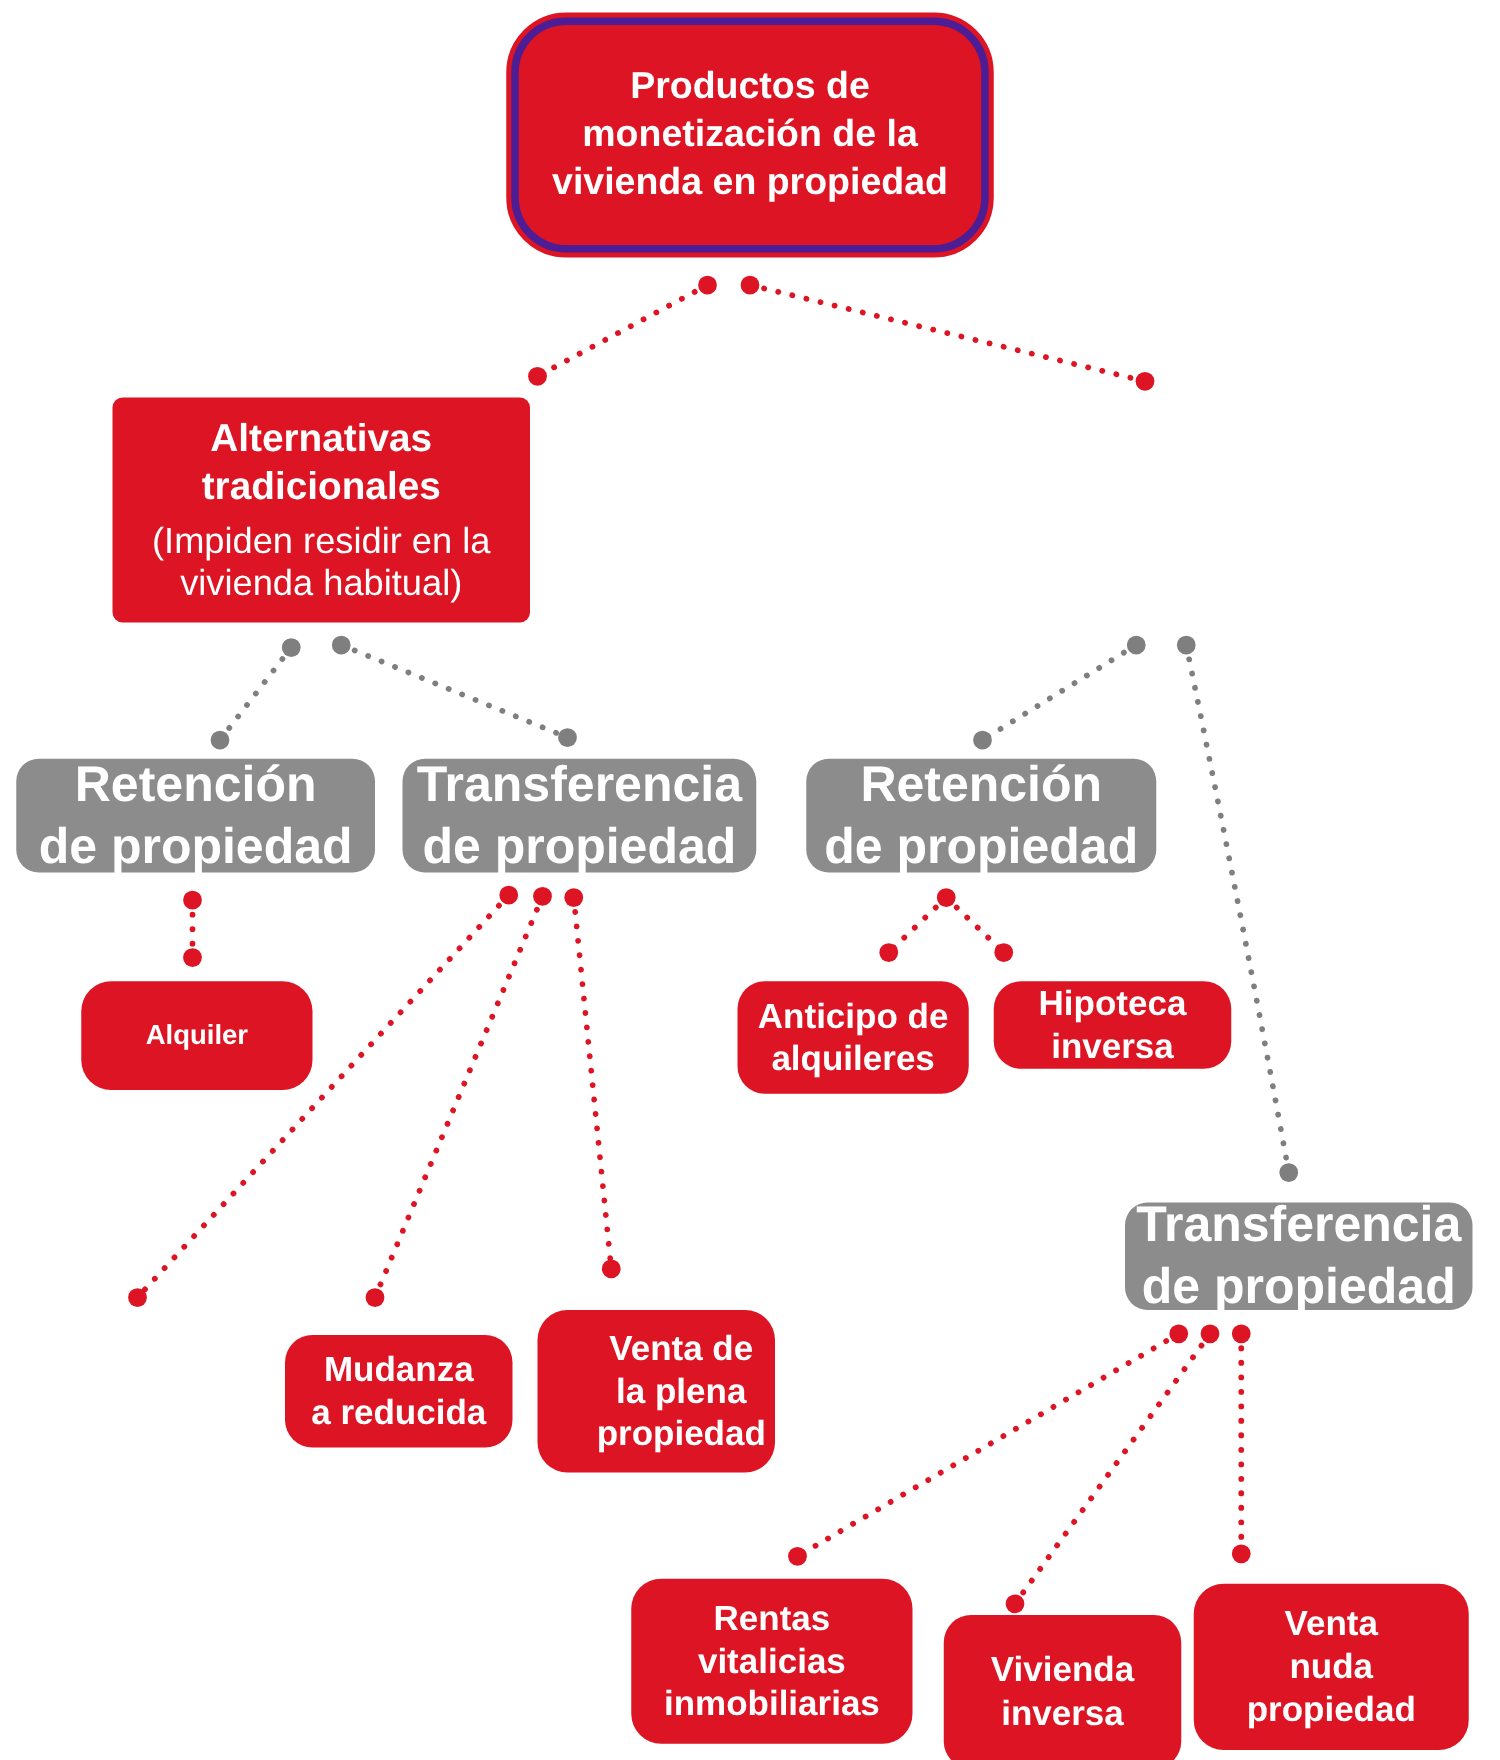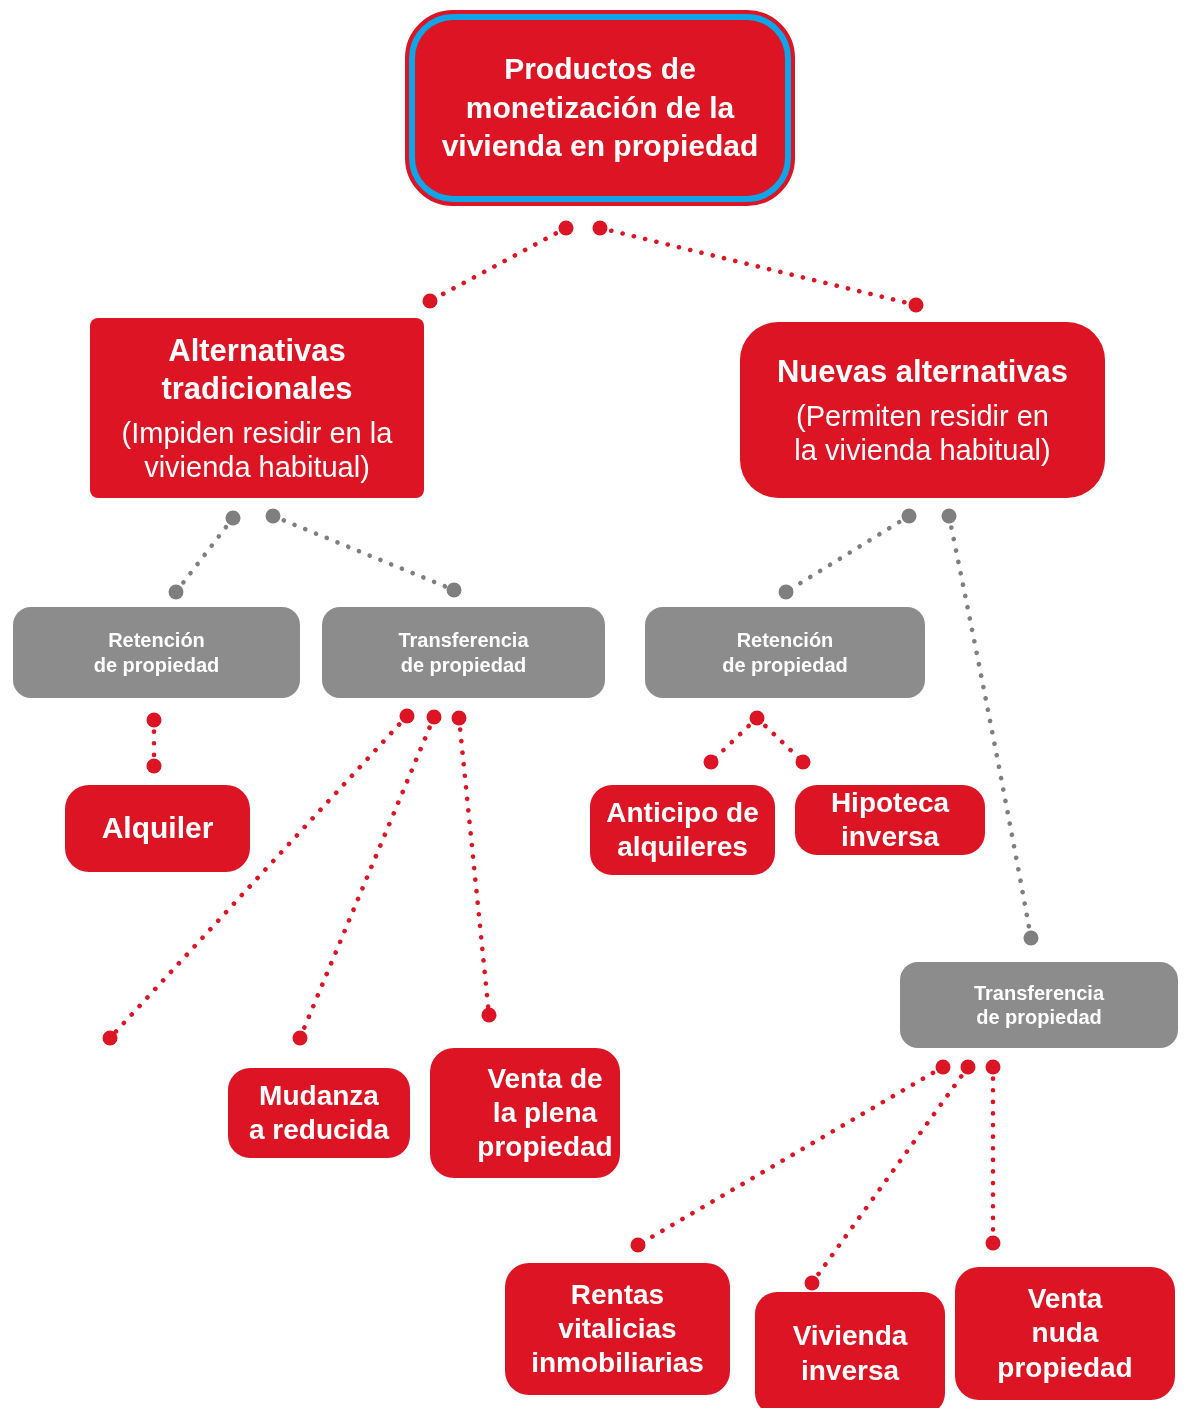--- a/index.html
+++ b/index.html
@@ -38,21 +38,21 @@
   .node-red  { background: #dc1423; }
   .node-gray { background: #8c8c8c; }
 
   
   .root-outer {
     position: absolute;
     left: 405px; top: 10px;
     width: 390px; height: 196px;
     border: 4px solid #dc1423;
     border-radius: 48px;
-    background: #0ea5e9;
+    background: #4c1d95;
     box-sizing: border-box;
     padding: 6px;
     z-index: 2;
   }
   .root-inner {
     width: 100%; height: 100%;
     background: #dc1423;
     border-radius: 38px;
     display: flex;
     align-items: center;
@@ -66,29 +66,29 @@
   }
 
   .node .title { font-size: 31px; font-weight: 700; line-height: 1.22; white-space: pre-line; }
   .node .subtitle { font-size: 29px; font-weight: 400; line-height: 1.18; margin-top: 8px; white-space: pre-line; }
 
   
   .box-trad  { left: 90px;  top: 318px; width: 334px; height: 180px; border-radius: 8px; }
   .box-new   { left: 740px; top: 322px; width: 365px; height: 176px; border-radius: 38px; }
 
   
-  .gray-text { font-size: 20px; font-weight: 700; line-height: 1.22; }
+  .gray-text { font-size: 40px; font-weight: 700; line-height: 1.22; }
   .box-ret-trad   { left: 13px;  top: 607px; width: 287px; height: 91px; border-radius: 18px; }
   .box-trans-trad { left: 322px; top: 607px; width: 283px; height: 91px; border-radius: 18px; }
   .box-ret-new    { left: 645px; top: 607px; width: 280px; height: 91px; border-radius: 18px; }
   .box-trans-new  { left: 900px; top: 962px; width: 278px; height: 86px; border-radius: 18px; }
 
   
   .leaf { font-size: 28px; font-weight: 700; line-height: 1.22; }
-  .box-alquiler    { left: 65px;  top: 785px;  width: 185px; height: 87px;  border-radius: 24px; font-size: 30px; }
+  .box-alquiler    { left: 65px;  top: 785px;  width: 185px; height: 87px;  border-radius: 24px; font-size: 22px; }
   .box-permuta     { left: 13px;  top: 1068px; width: 192px; height: 90px;  border-radius: 22px; }
   .box-mudanza     { left: 228px; top: 1068px; width: 182px; height: 90px;  border-radius: 22px; }
   .box-venta-plena { left: 430px; top: 1048px; width: 190px; height: 130px; border-radius: 24px; padding-left: 40px; }
   .box-anticipo    { left: 590px; top: 785px;  width: 185px; height: 90px;  border-radius: 22px; }
   .box-hipoteca    { left: 795px; top: 785px;  width: 190px; height: 70px;  border-radius: 22px; }
   .box-rentas      { left: 505px; top: 1263px; width: 225px; height: 132px; border-radius: 24px; }
   .box-viv-inv     { left: 755px; top: 1292px; width: 190px; height: 123px;  border-radius: 22px; }
   .box-venta-nuda  { left: 955px; top: 1267px; width: 220px; height: 133px; border-radius: 24px; }
 </style>
 </head>
@@ -149,25 +149,20 @@
 vivienda en propiedad</div>
   </div>
 
   <div class="node node-red box-trad">
     <div class="title">Alternativas
 tradicionales</div>
     <div class="subtitle">(Impiden residir en la
 vivienda habitual)</div>
   </div>
 
-  <div class="node node-red box-new">
-    <div class="title">Nuevas alternativas</div>
-    <div class="subtitle">(Permiten residir en
-la vivienda habitual)</div>
-  </div>
 
   <div class="node node-gray gray-text box-ret-trad">Retención
 de propiedad</div>
 
   <div class="node node-gray gray-text box-trans-trad">Transferencia
 de propiedad</div>
 
   <div class="node node-gray gray-text box-ret-new">Retención
 de propiedad</div>
 

